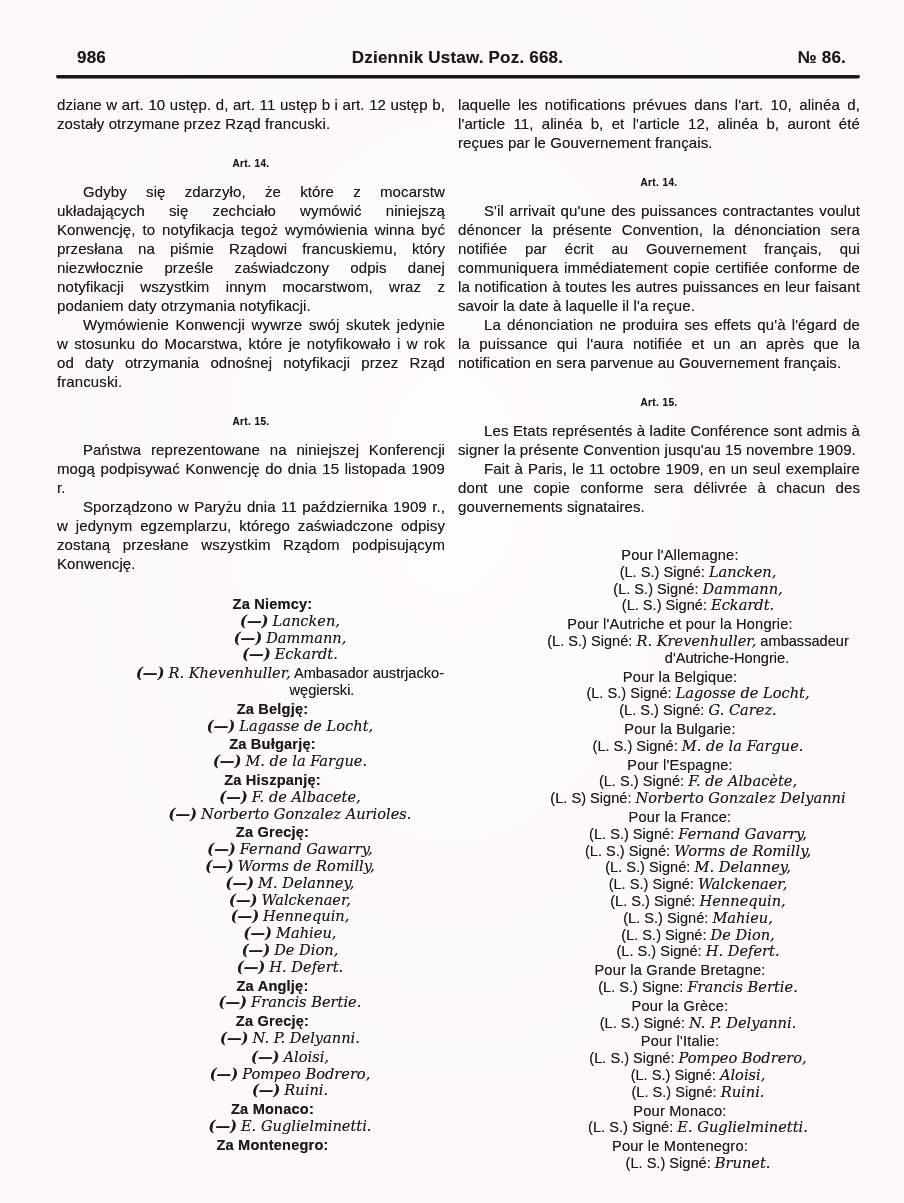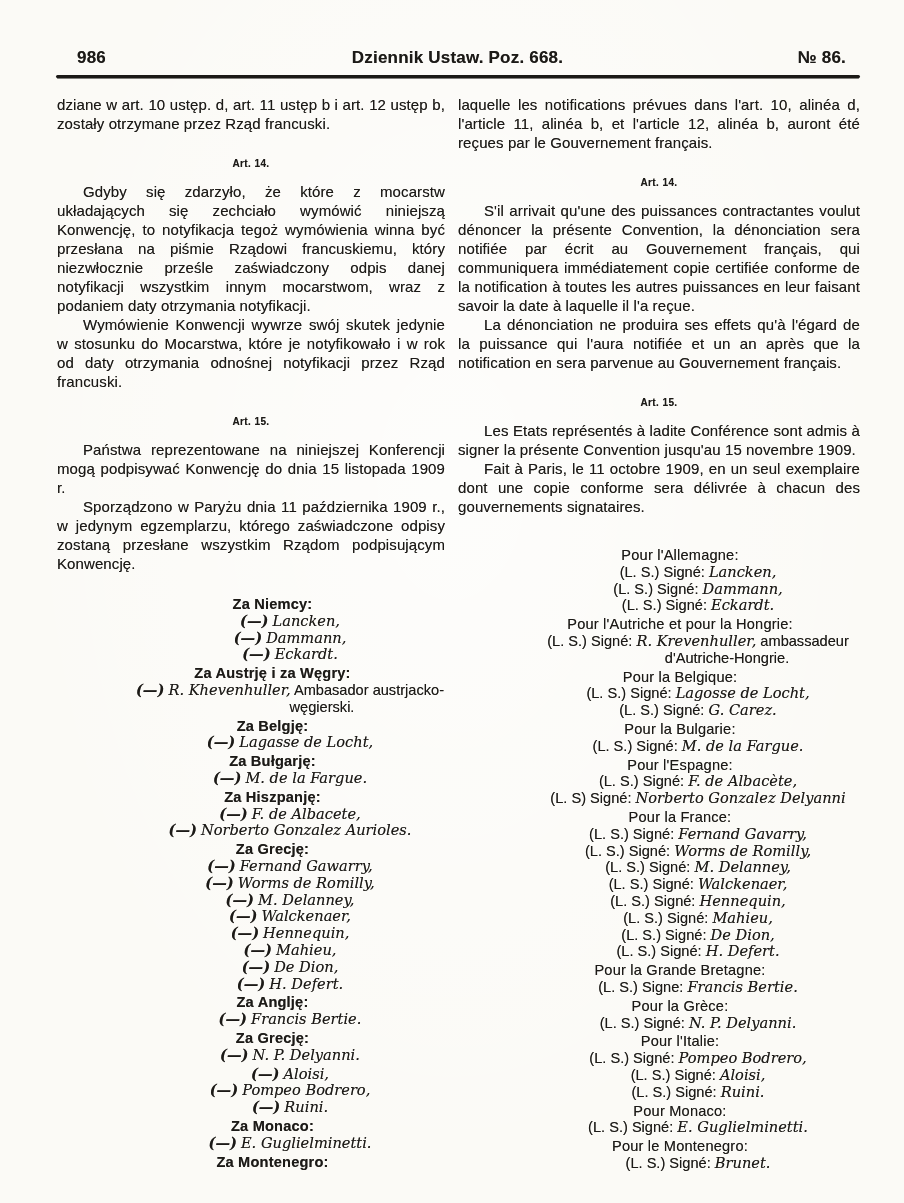--- a/index.html
+++ b/index.html
@@ -112,21 +112,20 @@
       <p>Państwa reprezentowane na niniejszej Konferencji mogą podpisywać Konwencję do dnia 15 listopada 1909 r.</p>
       <p>Sporządzono w Paryżu dnia 11 października 1909 r., w jedynym egzemplarzu, którego zaświadczone odpisy zostaną przesłane wszystkim Rządom podpisującym Konwencję.</p>
       <div class="sig-list" id="sig-left">
           <div class="sig-group">
             <div class="sig-country">Za Niemcy:</div>
             <div class="sig-entry"><span class="mark">(—)</span> <span class="name">Lancken,</span></div>
             <div class="sig-entry"><span class="mark">(—)</span> <span class="name">Dammann,</span></div>
             <div class="sig-entry"><span class="mark">(—)</span> <span class="name">Eckardt.</span></div>
           </div>
           <div class="sig-group">
-            <div class="sig-country">Za Austrję i za Węgry:</div>
             <div class="sig-entry"><span class="mark">(—)</span> <span class="name">R. Khevenhuller,</span> <span class="suffix">Ambasador austrjacko-węgierski.</span></div>
           </div>
           <div class="sig-group">
             <div class="sig-country">Za Belgję:</div>
             <div class="sig-entry"><span class="mark">(—)</span> <span class="name">Lagasse de Locht,</span></div>
           </div>
           <div class="sig-group">
             <div class="sig-country">Za Bułgarję:</div>
             <div class="sig-entry"><span class="mark">(—)</span> <span class="name">M. de la Fargue.</span></div>
           </div>

